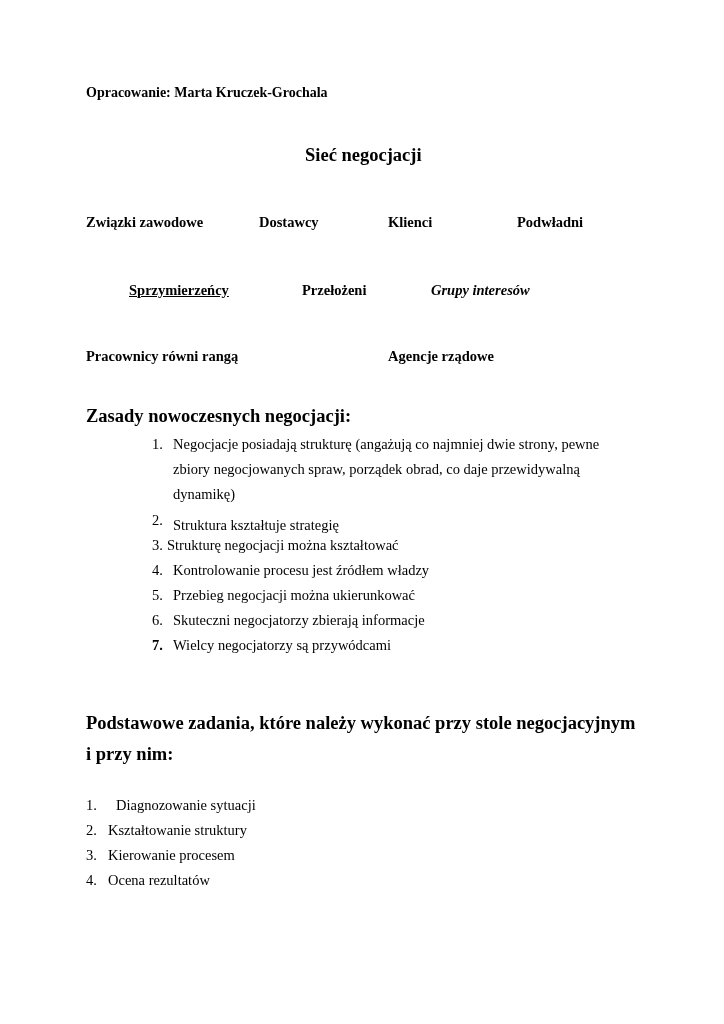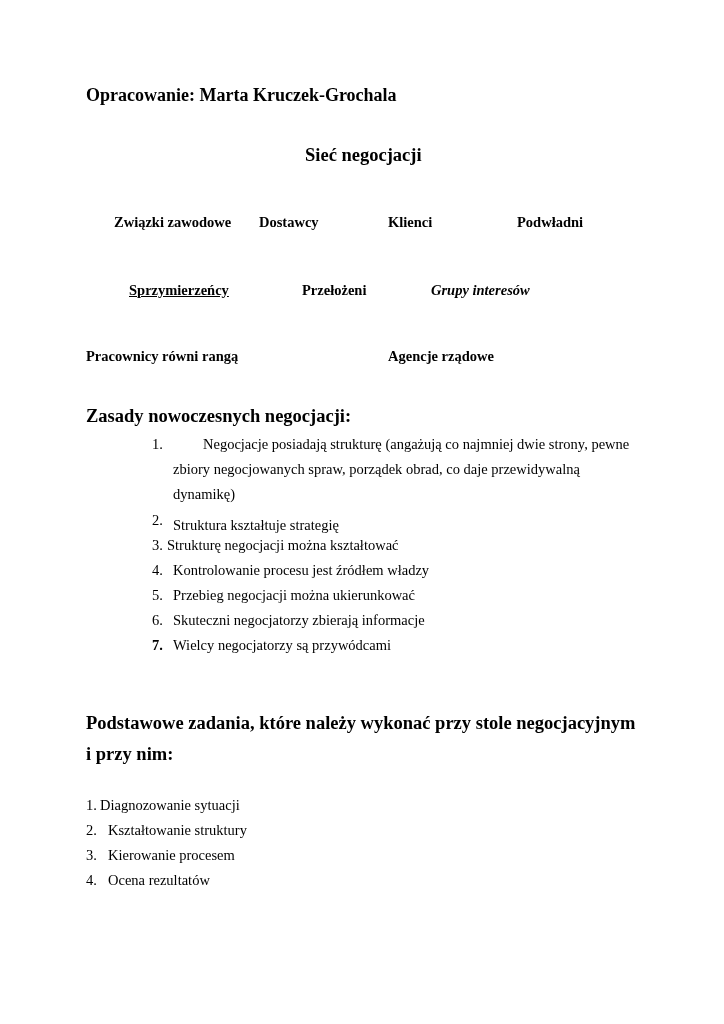--- a/index.html
+++ b/index.html
@@ -10,55 +10,55 @@
     body {
       width: 724px;
       height: 1024px;
       position: relative;
       overflow: hidden;
       font-family: "Liberation Serif", serif;
       color: #000000;
     }
     .abs { position: absolute; white-space: nowrap; }
     .bold { font-weight: bold; }
-    .author { left: 86px; top: 85px; font-size: 18px; font-weight: bold; }
+    .author { left: 86px; top: 85px; font-size: 14px; font-weight: bold; }
     .net-title { left: 305px; top: 145px; font-size: 18.5px; font-weight: bold; }
     .net-item { font-size: 14.5px; font-weight: bold; }
     .h2 { font-size: 18.5px; font-weight: bold; }
     .li { font-size: 14.5px; }
     .li .num { position: absolute; left: 0; }
   </style>
 </head>
 <body>
 
 <div>
 
   <div class="abs author">Opracowanie: Marta Kruczek-Grochala</div>
 
   <div class="abs net-title">Sieć negocjacji</div>
 
-  <div class="abs net-item" style="left:86px; top:214px;margin-left:28px;">Związki zawodowe</div>
+  <div class="abs net-item" style="left:86px; top:214px;">Związki zawodowe</div>
   <div class="abs net-item" style="left:259px; top:214px;">Dostawcy</div>
   <div class="abs net-item" style="left:388px; top:214px;">Klienci</div>
   <div class="abs net-item" style="left:517px; top:214px;">Podwładni</div>
 
   <div class="abs net-item" style="left:129px; top:282px;text-decoration:underline;">Sprzymierzeńcy</div>
   <div class="abs net-item" style="left:302px; top:282px;">Przełożeni</div>
   <div class="abs net-item" style="left:431px; top:282px;font-style:italic;">Grupy interesów</div>
 
   <div class="abs net-item" style="left:86px; top:348px;">Pracownicy równi rangą</div>
   <div class="abs net-item" style="left:388px; top:348px;text-align:center;">Agencje rządowe</div>
 
   <div class="abs h2" style="left:86px; top:406px;">Zasady nowoczesnych negocjacji:</div>
 
   <div>
     <div class="abs li" style="left:152px; top:436px;">
       <span class="num">1.</span>
     </div>
-    <div class="abs li" style="left:173px; top:436px;margin-left:30px;">Negocjacje posiadają strukturę (angażują co najmniej dwie strony, pewne</div>
+    <div class="abs li" style="left:173px; top:436px;">Negocjacje posiadają strukturę (angażują co najmniej dwie strony, pewne</div>
     <div class="abs li" style="left:173px; top:461px;">zbiory negocjowanych spraw, porządek obrad, co daje przewidywalną</div>
     <div class="abs li" style="left:173px; top:486px;">dynamikę)</div>
 
     <div class="abs li" style="left:152px; top:512px;">2.</div>
     <div class="abs li" style="left:173px; top:517px;">Struktura kształtuje strategię</div>
 
     <div class="abs li" style="left:152px; top:537px;">3.</div>
     <div class="abs li" style="left:167px; top:537px;">Strukturę negocjacji można kształtować</div>
 
     <div class="abs li" style="left:152px; top:562px;">4.</div>
@@ -72,21 +72,21 @@
 
     <div class="abs li bold" style="left:152px; top:637px;">7.</div>
     <div class="abs li" style="left:173px; top:637px;">Wielcy negocjatorzy są przywódcami</div>
   </div>
 
   <div class="abs h2" style="left:86px; top:713px;">Podstawowe zadania, które należy wykonać przy stole negocjacyjnym</div>
   <div class="abs h2" style="left:86px; top:744px;">i przy nim:</div>
 
   <div>
     <div class="abs li" style="left:86px; top:797px;">1.</div>
-    <div class="abs li" style="left:100px; top:797px;text-align:right;">Diagnozowanie sytuacji</div>
+    <div class="abs li" style="left:116px; top:797px;text-align:right;">Diagnozowanie sytuacji</div>
 
     <div class="abs li" style="left:86px; top:822px;">2.</div>
     <div class="abs li" style="left:108px; top:822px;">Kształtowanie struktury</div>
 
     <div class="abs li" style="left:86px; top:847px;">3.</div>
     <div class="abs li" style="left:108px; top:847px;">Kierowanie procesem</div>
 
     <div class="abs li" style="left:86px; top:872px;">4.</div>
     <div class="abs li" style="left:108px; top:872px;">Ocena rezultatów</div>
   </div>

